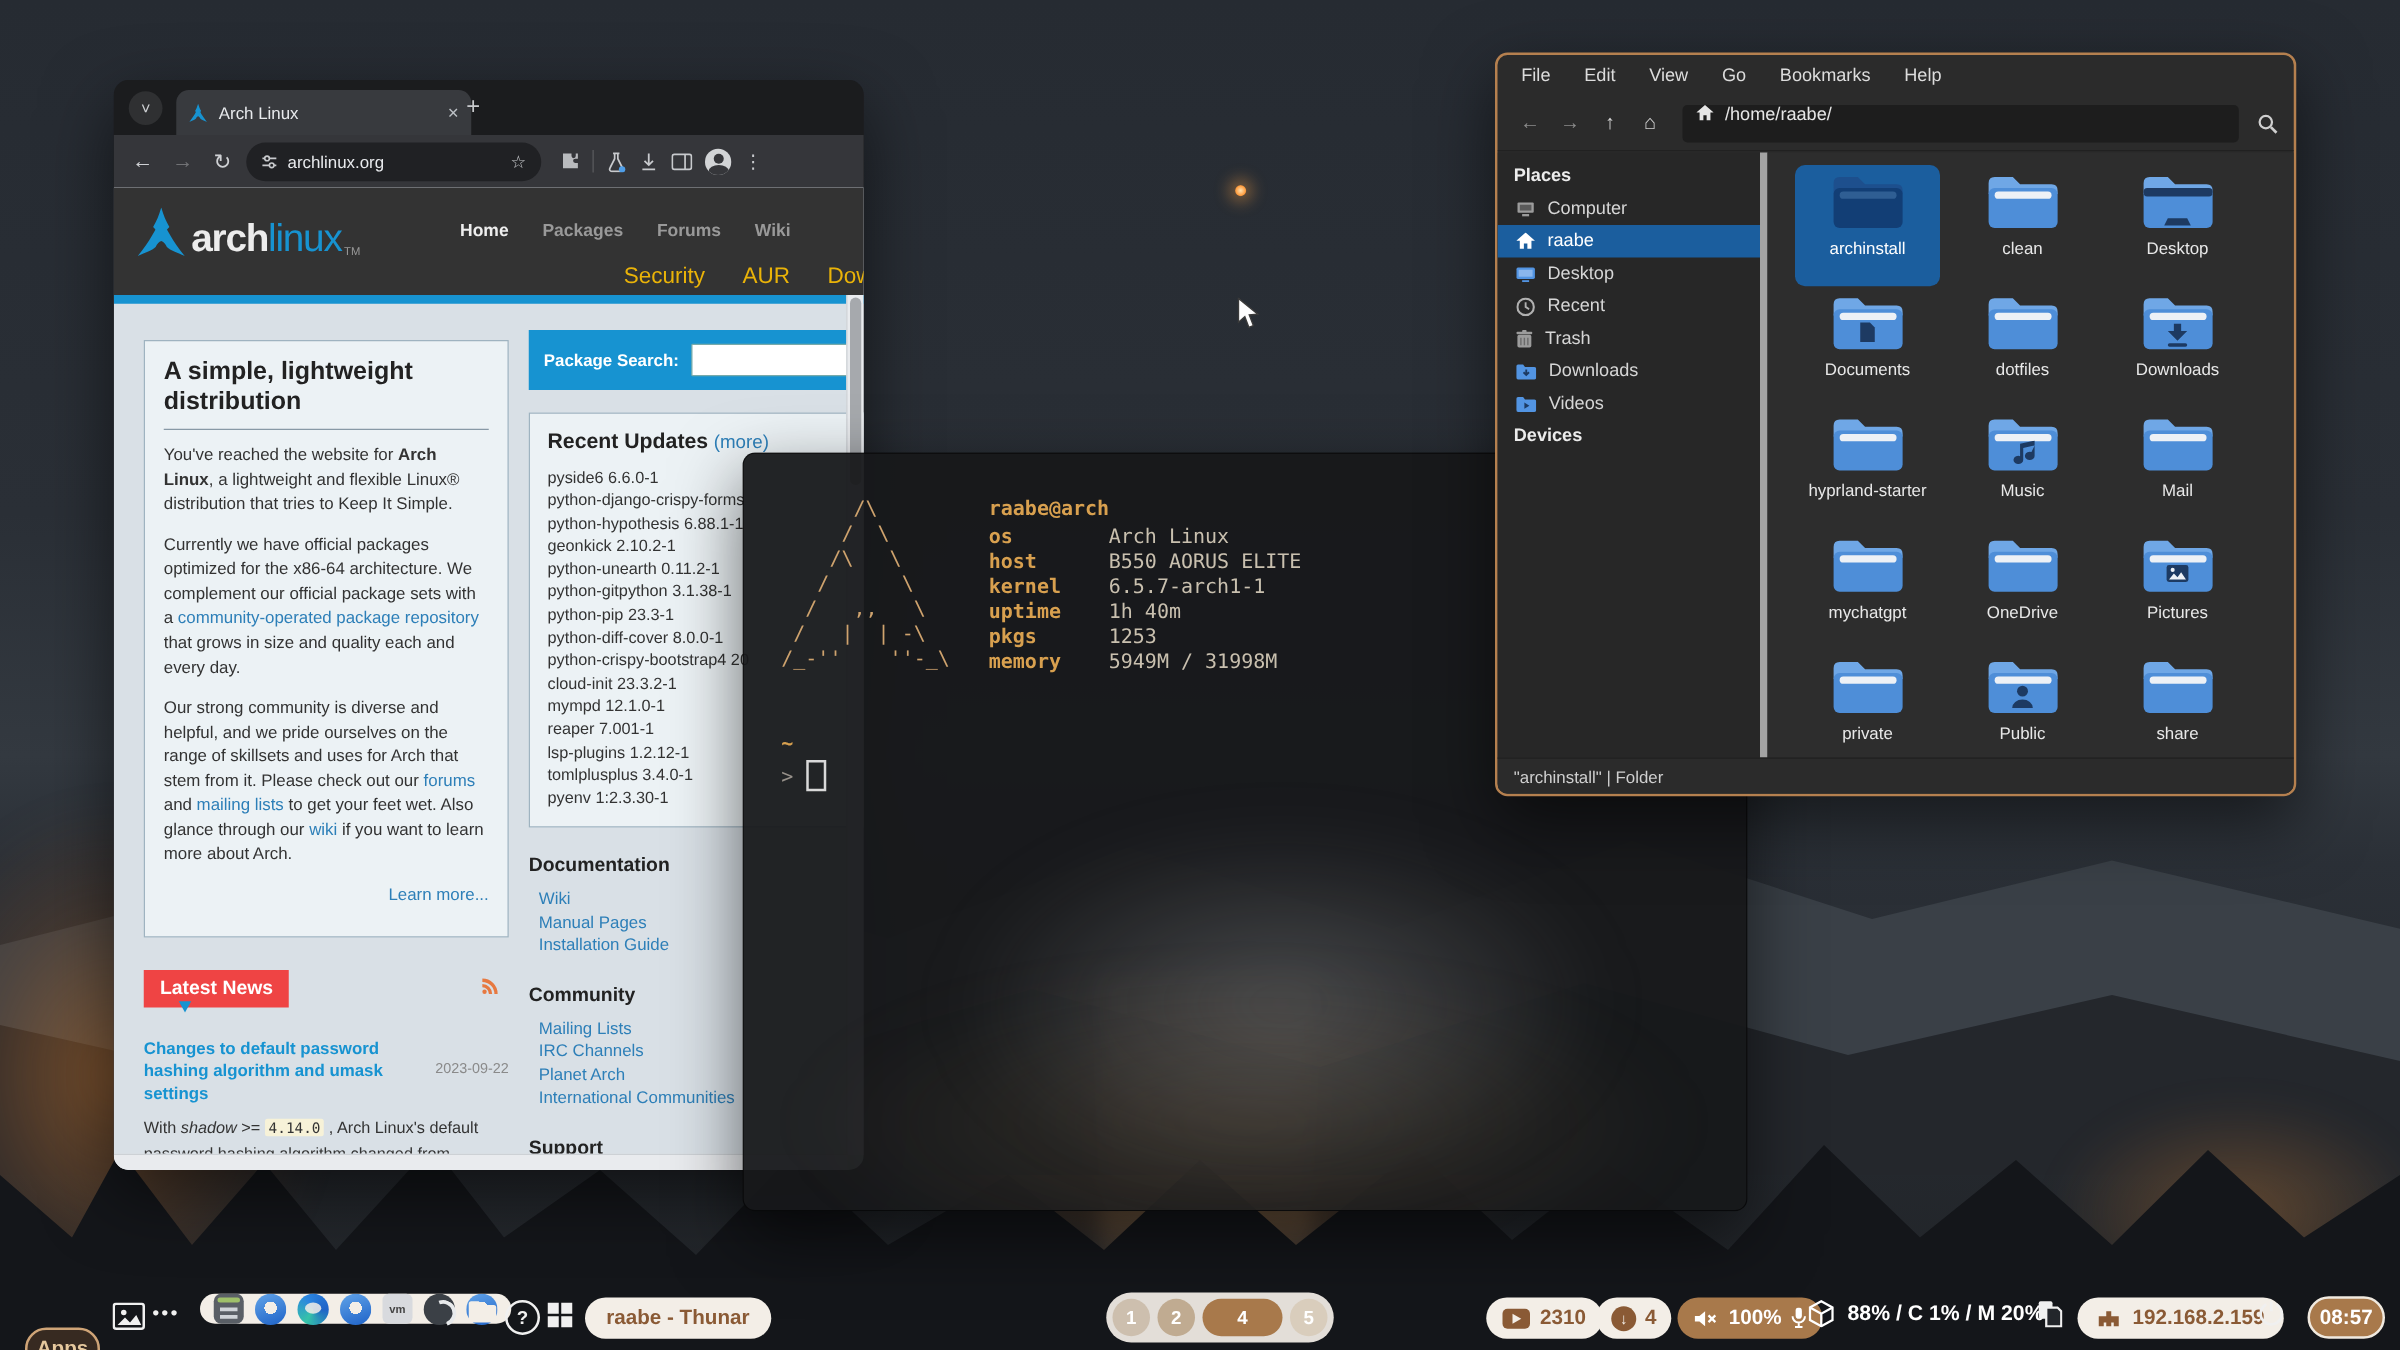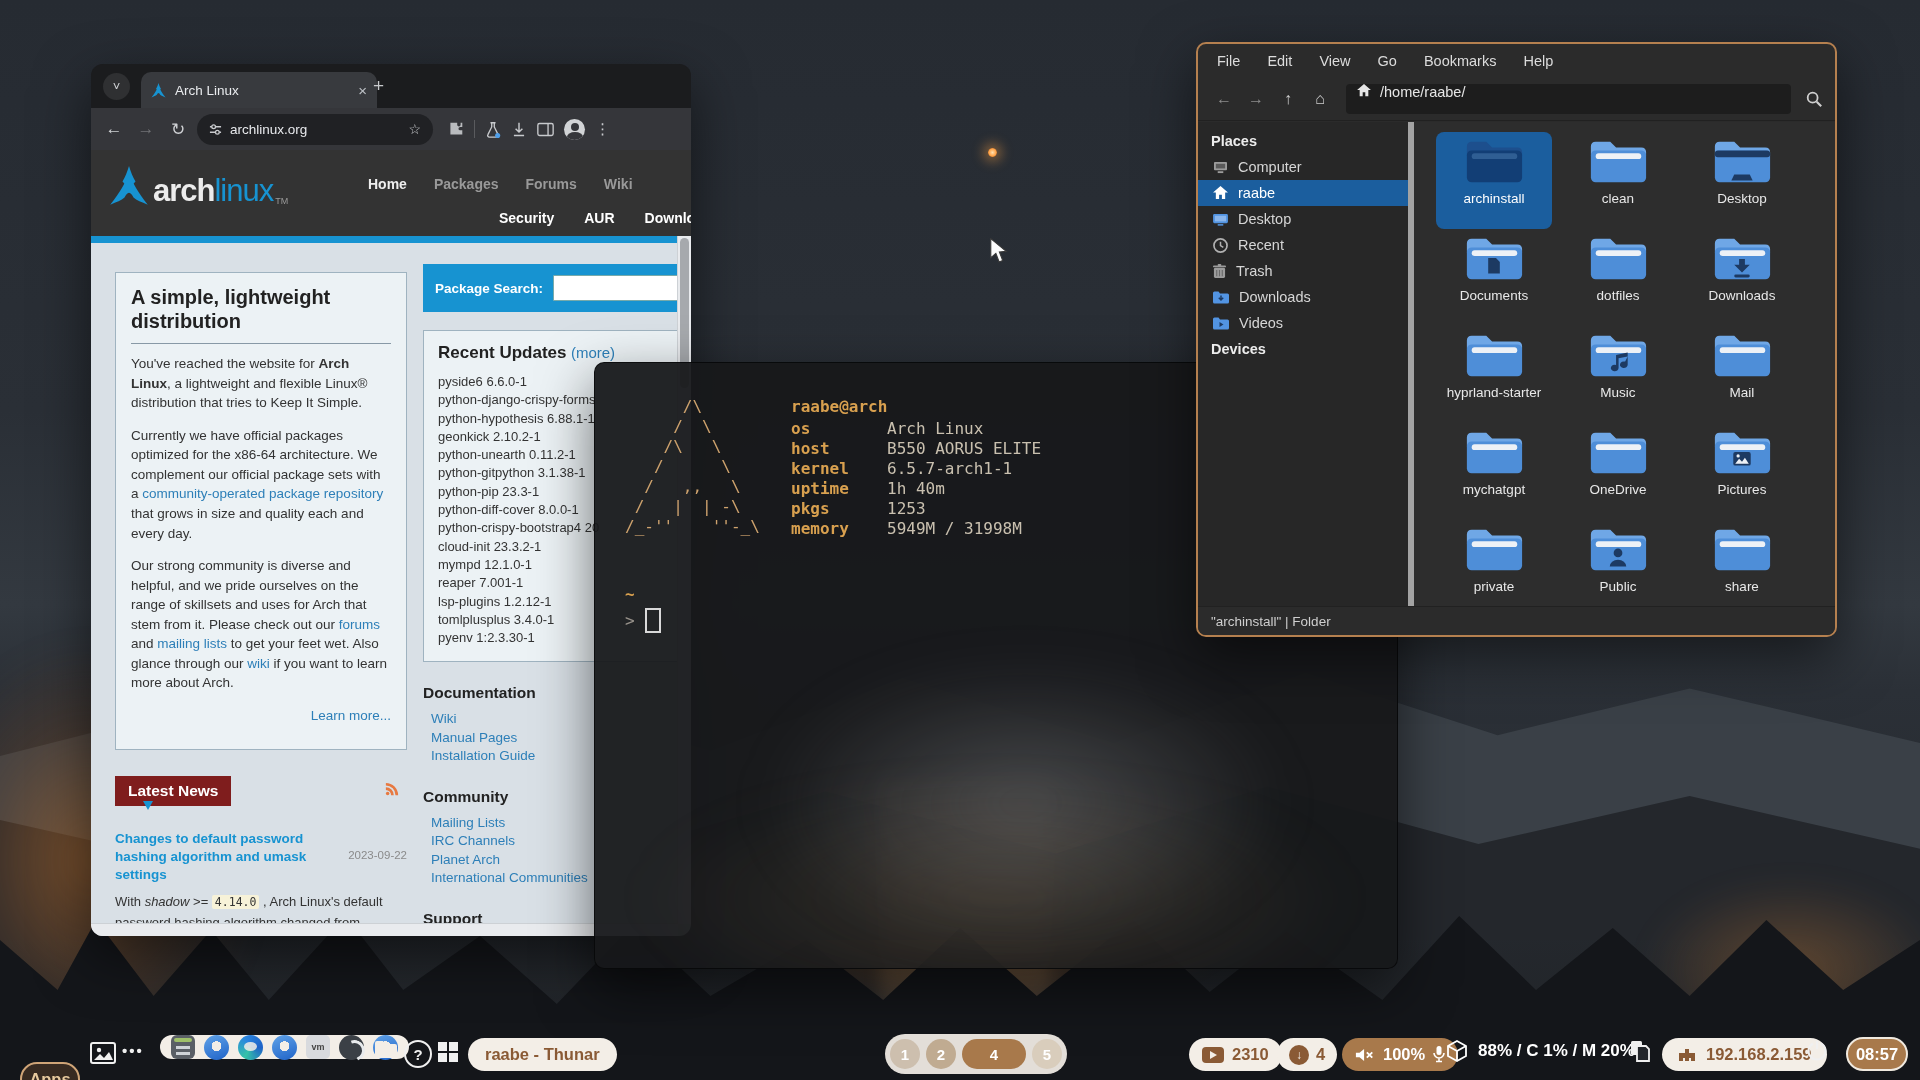--- a/index.html
+++ b/index.html
@@ -52,32 +52,32 @@
 
   .viewport{position:absolute;top:86px;left:0;right:0;bottom:0;background:#d9e0e6;overflow:hidden}
   .site{width:660px;position:relative}
   .site-head{height:86px;background:#333;position:relative}
   .site-logo{position:absolute;left:18px;top:16px;display:flex;align-items:flex-end}
   .site-logo .w1{color:#ececec;font-weight:bold;font-size:31px;letter-spacing:-1px;line-height:1}
   .site-logo .w2{color:#1793d1;font-size:31px;letter-spacing:-1px;line-height:1}
   .site-logo .tm{color:#9a9a9a;font-size:9px;margin-left:2px}
   .nav1{position:absolute;left:277px;top:26px;display:flex;gap:27px;font-size:14px;color:#999;font-weight:bold}
   .nav1 .on{color:#eee}
-  .nav2{position:absolute;left:408px;top:60px;display:flex;gap:30px;font-size:14px;color:#ffffff;font-weight:bold}
+  .nav2{position:absolute;left:408px;top:60px;display:flex;gap:30px;font-size:18px;color:#eab308;font-weight:normal}
   .blue-bar{height:7px;background:#1793d1}
 
   .col-left{position:absolute;left:24px;top:122px;width:292px}
   .col-right{position:absolute;left:332px;top:114px;width:256px}
   .intro-box{background:#ecf2f5;border:1px solid #9fb3c0;padding:12px 15px 10px}
   .intro-box h3{margin:0 0 10px;font-size:20px;color:#222;border-bottom:1px solid #8899a6;padding-bottom:10px;line-height:1.2}
   .intro-box p{margin:0 0 13px;font-size:13.5px;line-height:1.45;color:#333}
   .blue{color:#2d7fb8}
   a.blue{text-decoration:none}
   .learn{ text-align:right;font-size:12.5px;margin:2px 0 0}
-  .news-head{display:inline-block;background:#7f1d1d;color:#fff;font-weight:bold;font-size:15.5px;
+  .news-head{display:inline-block;background:#ef4444;color:#fff;font-weight:bold;font-size:15.5px;
     padding:6px 13px;position:relative;margin-top:26px}
   .news-head:after{content:"";position:absolute;left:28px;bottom:-9px;border:5px solid transparent;border-top:9px solid #1793d1}
   .rss{position:absolute;right:8px;margin-top:32px;color:#e77941;font-size:13px}
   .news-item{position:relative;margin-top:24px}
   .news-title{color:#1793d1;font-weight:bold;font-size:13.5px;line-height:1.35;width:218px}
   .news-date{position:absolute;right:0;top:19px;color:#8a8a8a;font-size:11.5px}
   .news-body{font-size:13px;line-height:1.6;color:#333;margin-top:8px}
   .news-body code{font-family:"DejaVu Sans Mono",monospace;font-size:11.5px;background:#f7f2d8;padding:0 3px;border-radius:2px}
   .news-body em{font-style:italic}
   .pkg-search{background:#1793d1;padding:11px 12px;display:flex;align-items:center;gap:10px}

